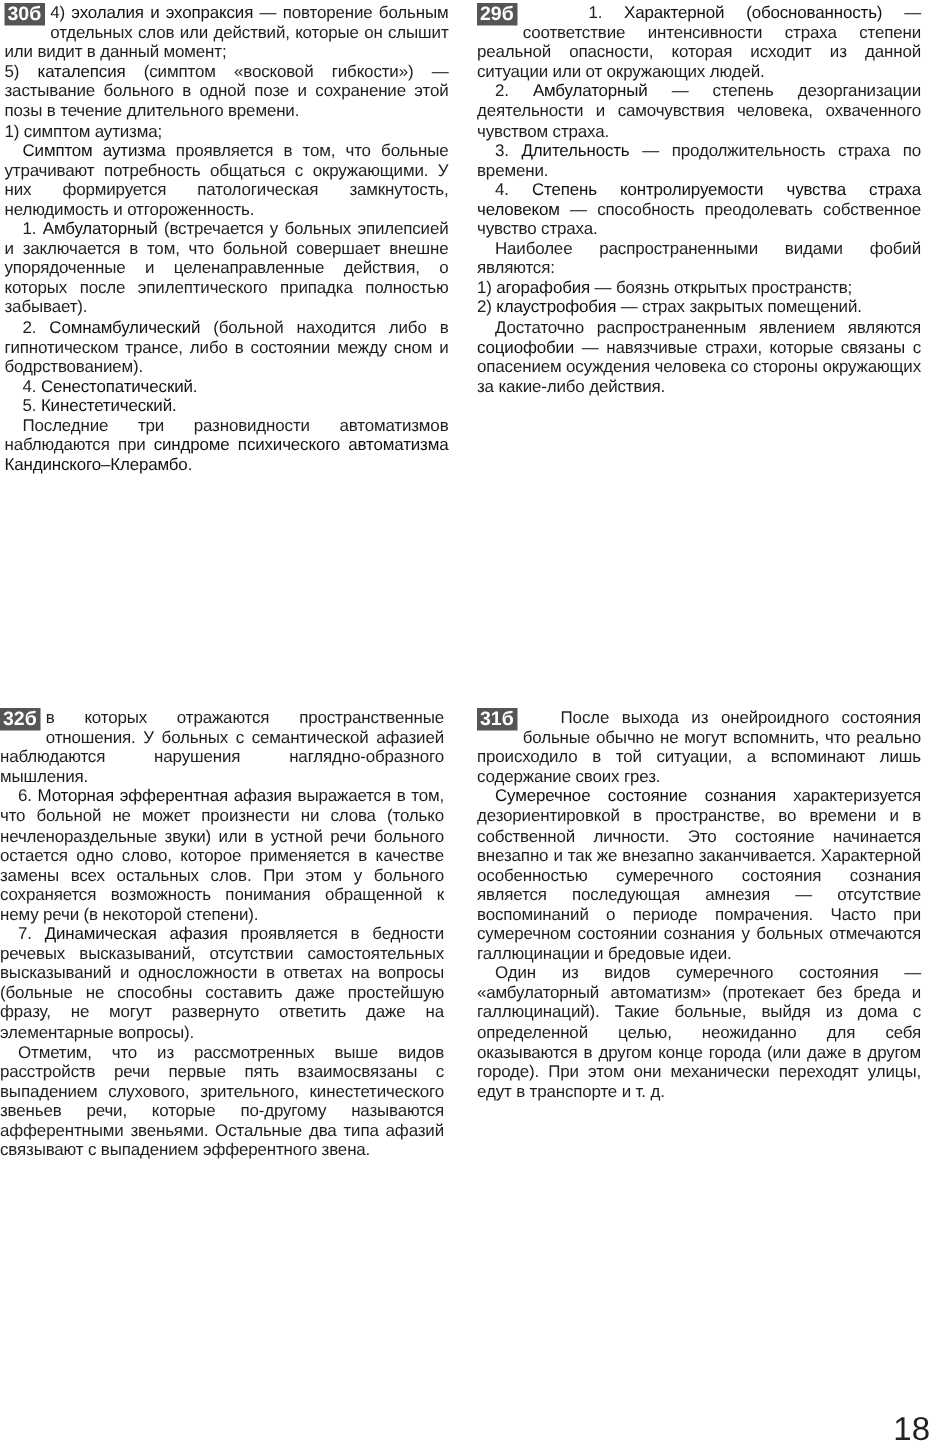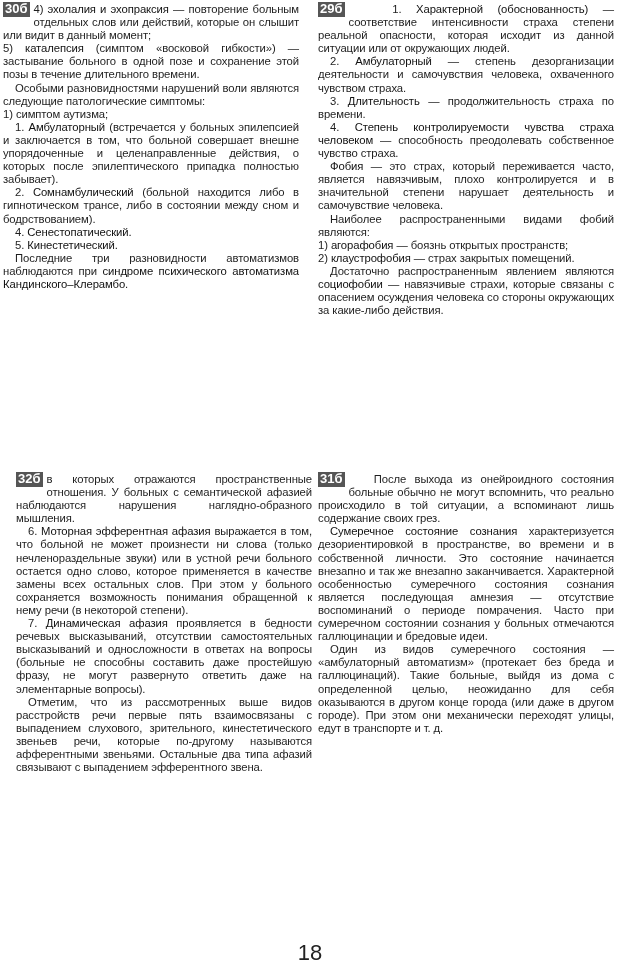--- a/index.html
+++ b/index.html
@@ -9,54 +9,53 @@
           text-align: justify; letter-spacing: -0.1px; }
   .card p { margin: 0; text-indent: 12px; }
   .card p.cont { text-indent: 0; }
   .card b { font-weight: normal; color: #111; margin-top: 22px; }
   .badge { display: inline-block; background: #555555; color: #ffffff; font-weight: bold;
            font-size: 13px; line-height: 14px; padding: 0 2px; margin-right: 4px;
            letter-spacing: 0; float: left; height: 15px; margin-top: -1px; }
   .first { text-indent: 0 !important; }
   #c30 { left: 3px; top: 3px; }
   #c29 { left: 318px; top: 3px; }
-  #c32 { left: 16px; top: 473px; }
+  #c32 { left: 0; top: 473px; }
   #c31 { left: 318px; top: 473px; }
-  #page-number { position: absolute; left: 0; width: 620px; top: 940px; text-align: center;
+  #page-number { position: absolute; left: 0; width: 620px; top: 940px; text-align: right;
                  font-size: 22px; color: #222; }
 </style>
 </head>
 <body>
 
 <div class="card" id="c30">
   <p class="first">
     <span class="badge">30б</span>
     <span>4) </span><b>эхолалия и эхопраксия</b><span> — повторение больным отдельных слов или действий, которые он слышит или видит в данный момент;</span>
   </p>
   <p class="cont">
     <span>5) </span><b>каталепсия</b><span> (симптом «восковой гибкости») — застывание больного в одной позе и сохранение этой позы в течение длительного времени.</span>
   </p>
-  <p>Особыми разновидностями нарушений воли являются следующие патологические симптомы:</p>
   <p class="cont">1) симптом аутизма;</p>
+  <p><b>Симптом аутизма</b><span> проявляется в том, что больные утрачивают потребность общаться с окружающими. У них формируется патологическая замкнутость, нелюдимость и отгороженность.</span></p>
   <p><span>1. </span><b>Амбулаторный</b><span> (встречается у больных эпилепсией и заключается в том, что больной совершает внешне упорядоченные и целенаправленные действия, о которых после эпилептического припадка полностью забывает).</span></p>
   <p><span>2. </span><b>Сомнамбулический</b><span> (больной находится либо в гипнотическом трансе, либо в состоянии между сном и бодрствованием).</span></p>
   <p><span>4. </span><b>Сенестопатический.</b></p>
   <p><span>5. </span><b>Кинестетический.</b></p>
   <p><span>Последние три разновидности автоматизмов наблюдаются при </span><b>синдроме психического автоматизма Кандинского–Клерамбо</b><span>.</span></p>
 </div>
 
 <div class="card" id="c29">
   <p class="first">
     <span class="badge">29б</span>
     &nbsp;&nbsp;&nbsp;<span>1. </span><b>Характерной (обоснованность)</b><span> — соответствие интенсивности страха степени реальной опасности, которая исходит из данной ситуации или от окружающих людей.</span>
   </p>
   <p><span>2. </span><b>Амбулаторный</b><span> — степень дезорганизации деятельности и самочувствия человека, охваченного чувством страха.</span></p>
   <p><span>3. </span><b>Длительность</b><span> — продолжительность страха по времени.</span></p>
   <p><span>4. </span><b>Степень контролируемости чувства страха человеком</b><span> — способность преодолевать собственное чувство страха.</span></p>
-  <p><b>Фобия</b><span> — это страх, который переживается часто, является навязчивым, плохо контролируется и в значительной степени нарушает деятельность и самочувствие человека.</span></p>
   <p>Наиболее распространенными видами фобий являются:</p>
   <p class="cont"><span>1) </span><b>агорафобия</b><span> — боязнь открытых пространств;</span></p>
   <p class="cont"><span>2) </span><b>клаустрофобия</b><span> — страх закрытых помещений.</span></p>
   <p><span>Достаточно распространенным явлением являются </span><b>социофобии</b><span> — навязчивые страхи, которые связаны с опасением осуждения человека со стороны окружающих за какие-либо действия.</span></p>
 </div>
 
 <div class="card" id="c32">
   <p class="first">
     <span class="badge">32б</span>
     <span>в которых отражаются пространственные отношения. У больных с семантической афазией наблюдаются нарушения наглядно-образного мышления.</span>

